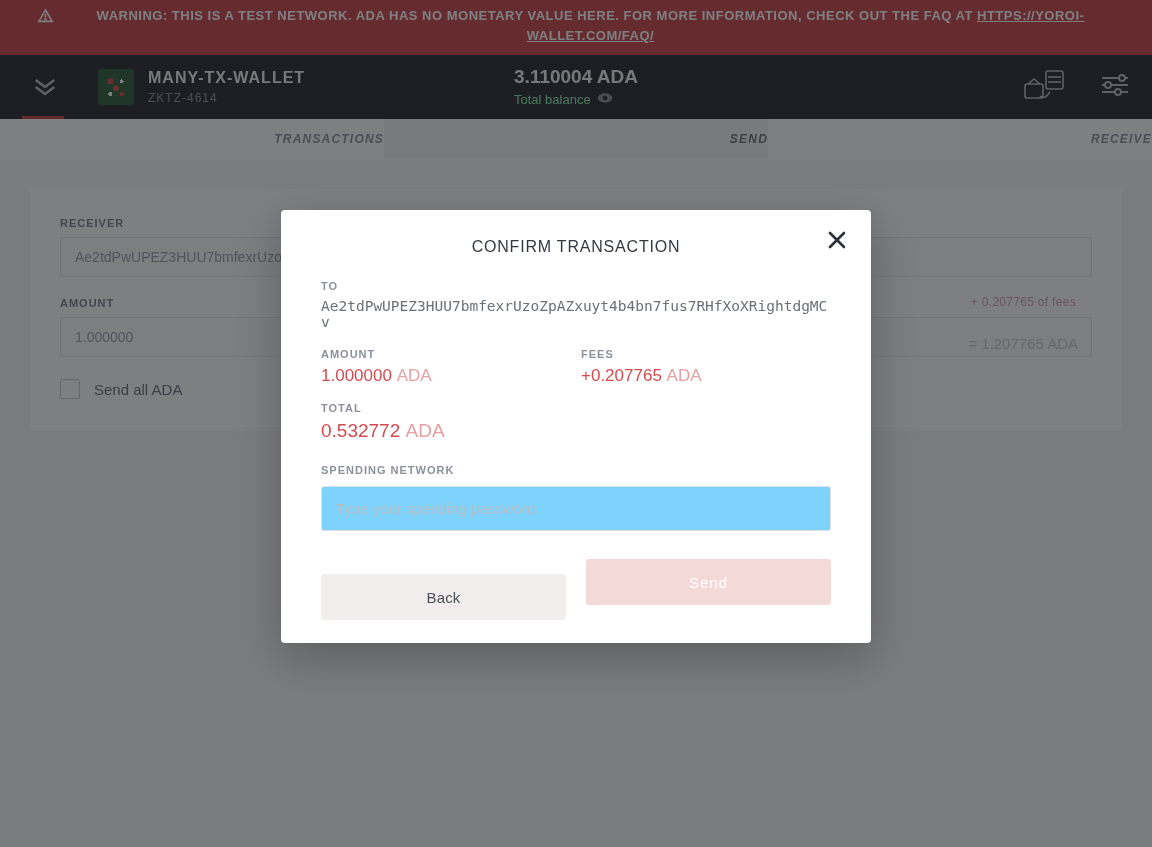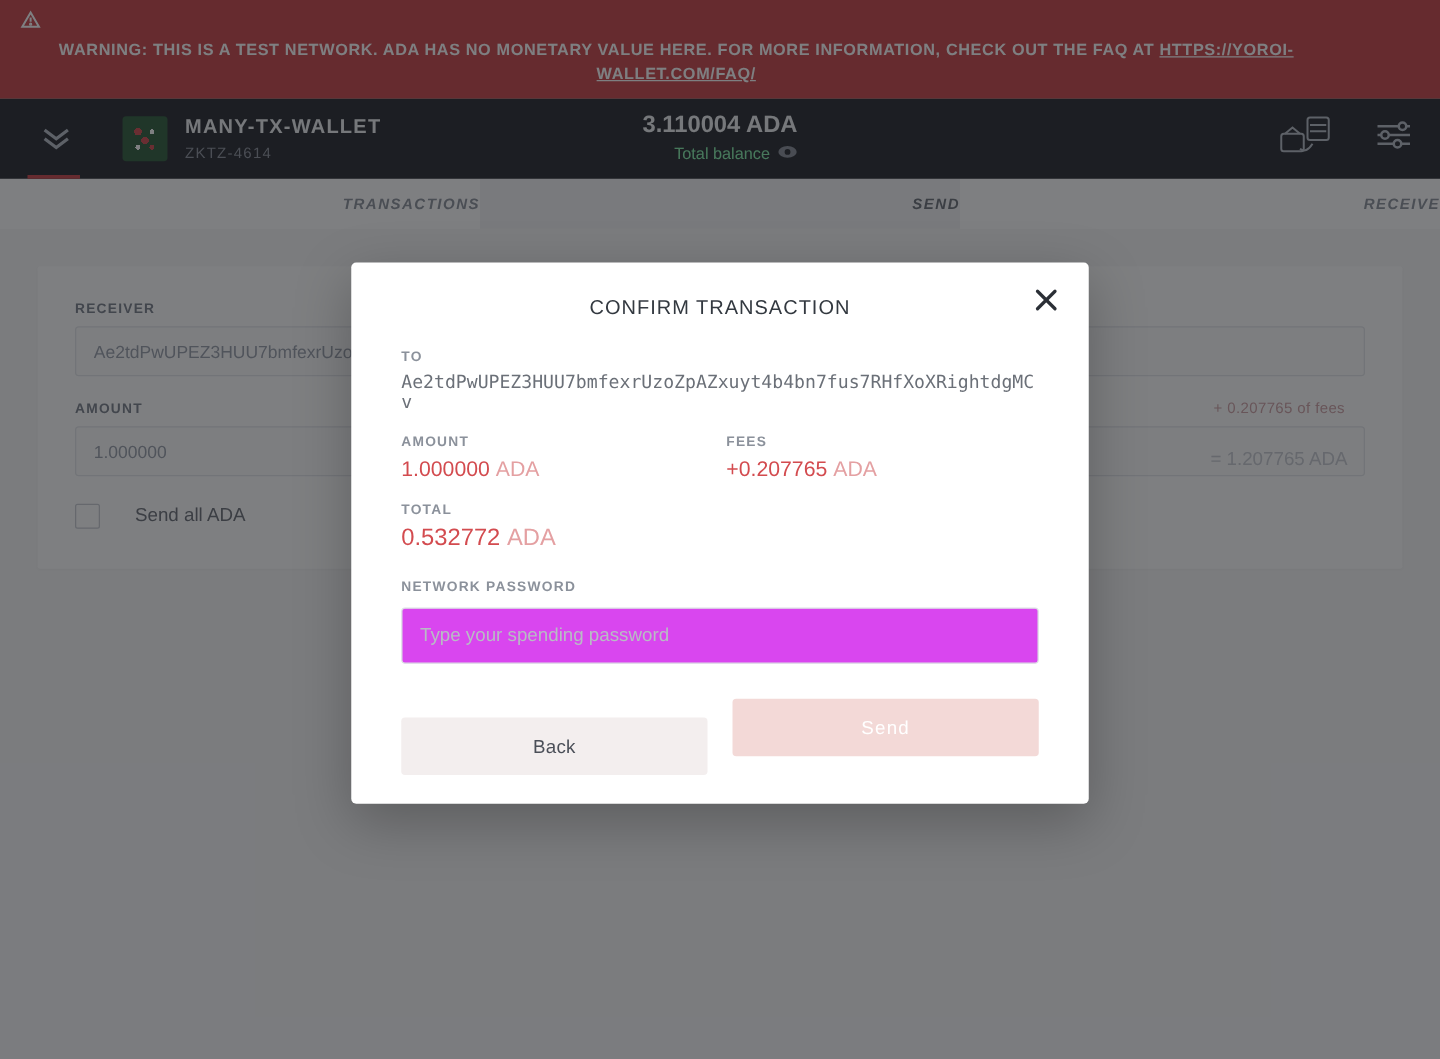--- a/index.html
+++ b/index.html
@@ -15,21 +15,20 @@
     color: #fff;
     padding: 6px 16px 10px 16px;
     font-size: 13px;
     font-weight: 700;
     letter-spacing: 0.5px;
     text-align: center;
     line-height: 1.5;
     display: flex;
     align-items: flex-start;
     justify-content: center;
-    flex-direction: column;
   }
   .warning-bar .tri {
     margin-right: 12px;
     margin-top: 2px;
     flex: 0 0 auto;
   }
   .warning-bar a { color: #fff; text-decoration: underline; }
   .warning-text { max-width: 1050px; }
   .header {
     background: #26292f;
@@ -67,21 +66,21 @@
       radial-gradient(circle at 70% 75%, #d04c50 0 2px, transparent 2px);
   }
   .wallet-names { display: flex; flex-direction: column; }
   .wallet-name { font-size: 16px; font-weight: 700; letter-spacing: 1px; color:#eef0f2; }
   .wallet-sub { font-size: 12px; color: #8e939d; letter-spacing: 1px; margin-top:4px;}
   .balance-block {
     position: absolute;
     left: 50%;
     top: 50%;
     transform: translate(-50%, -50%);
-    text-align: right;
+    text-align: left;
   }
   .balance-val { font-size: 19px; font-weight: 600; color:#eef0f2; }
   .balance-label { font-size: 13px; color: #86efac; display:inline-flex; align-items:center; gap:6px; margin-top:4px;}
   .header-right {
     margin-left: auto;
     display: flex;
     align-items: center;
     gap: 34px;
   }
   .hicon { color: #b6bcc6; }
@@ -148,21 +147,21 @@
     right:14px;
     top:38px;
     font-size:15px;
     color:#c9ccd3;
   }
   .row2 { margin-top: 20px; }
   .checkbox-row {
     margin-top: 22px;
     display: flex;
     align-items: center;
-    gap: 28px;
+    gap: 14px;
     color:#6c7078;
     font-size:15px;
   }
   .chk {
     width: 20px;
     height: 20px;
     border: 1.5px solid #c9ccd3;
     border-radius: 2px;
     background:#fff;
   }
@@ -219,21 +218,21 @@
   .num-val .currency{ color:#e4a0a2; font-weight:400;}
   .total-val { font-size: 19px; color:#d34b4f; font-weight:500;}
   .total-val .currency{ color:#e4a0a2; font-weight:400;}
   .pw-input{
     width:100%;
     border:1px solid #dcdfe4;
     border-radius:3px;
     padding:13px 14px;
     font-size:15px;
     color:#333;
-    background:#d946ef;
+    background:#7dd3fc;
     margin-top:4px;
   }
   .pw-input::placeholder{ color:#b8bcc4; }
   .btn-row{ display:flex; gap:20px; margin-top:28px;}
   .btn{
     flex:1;
     height:46px;
     border-radius:3px;
     font-size:15px;
     font-weight:500;
@@ -366,21 +365,21 @@
         </div>
       </div>
 
       <div style="margin-bottom:22px;">
         <div class="m-label">TOTAL</div>
         <div class="total-val">
           <span>0.532772</span> <span class="currency">ADA</span>
         </div>
       </div>
 
-      <div class="m-label">NETWORK PASSWORD</div>
+      <div class="m-label">SPENDING NETWORK</div>
       <input type="password" class="pw-input" placeholder="Type your spending password" style="">
 
       <div class="btn-row">
         <button class="btn btn-back">Back</button>
         <button class="btn btn-send">Send</button>
       </div>
     </div>
   </div>
 </div>
 

